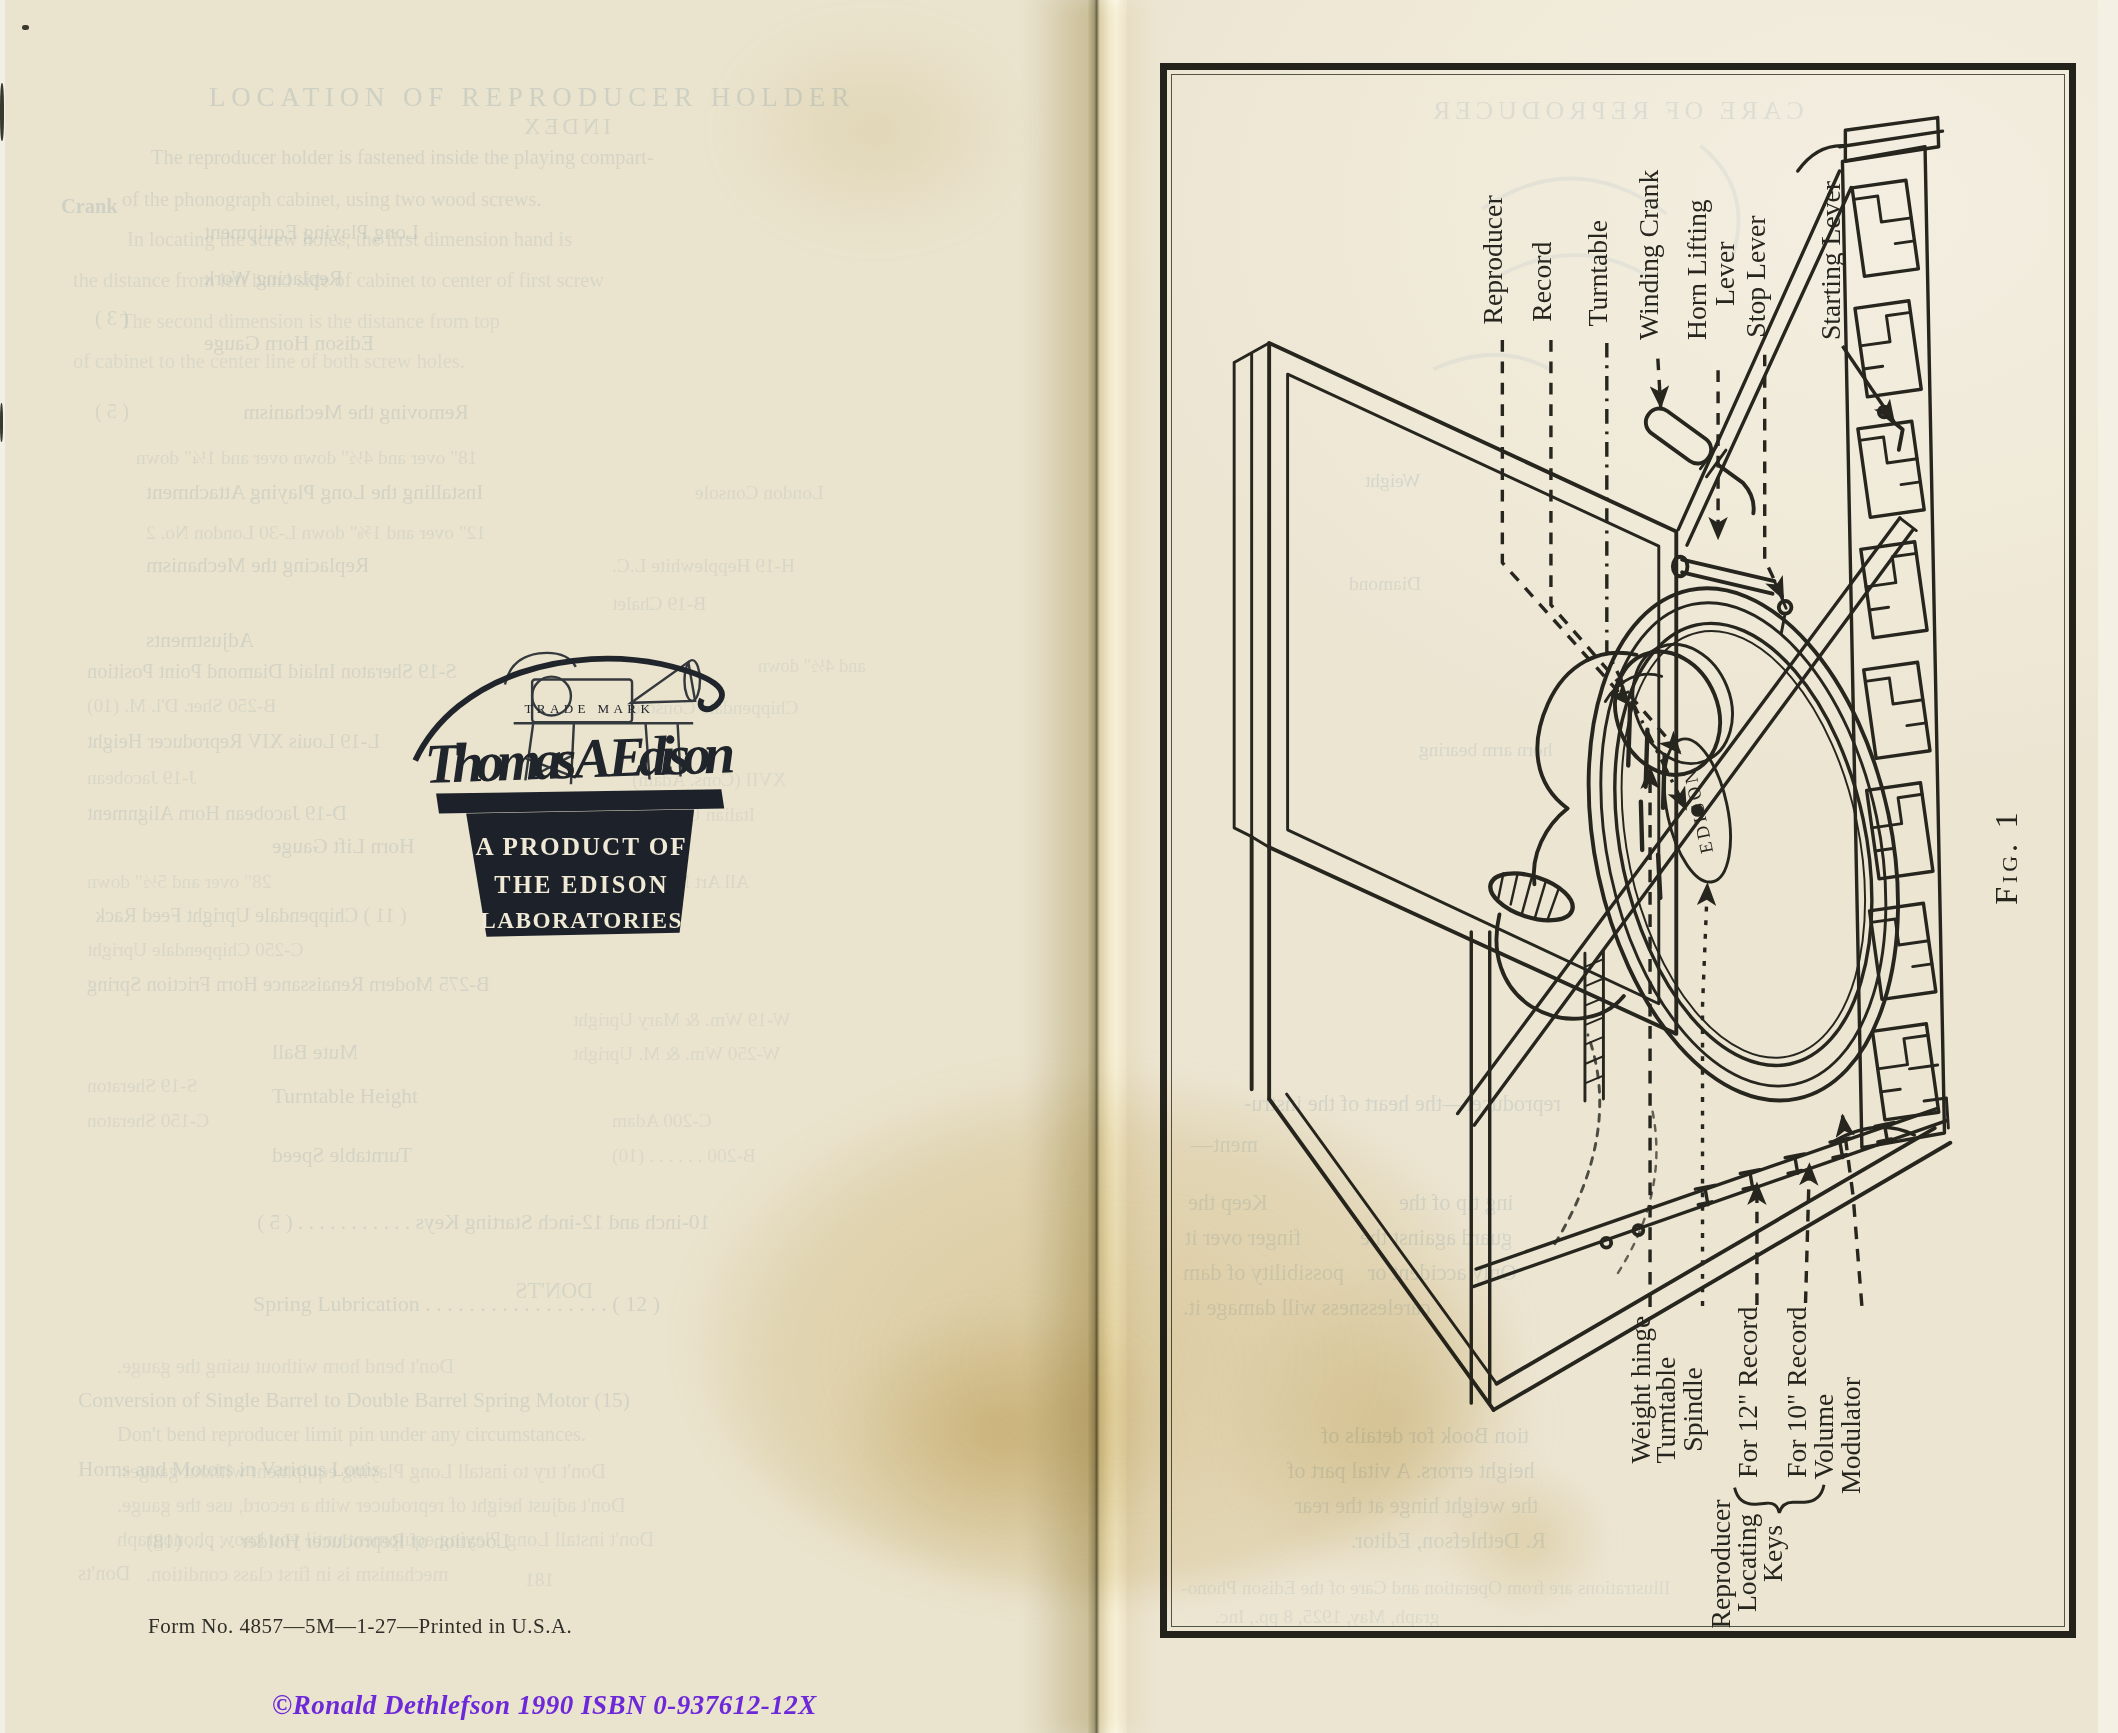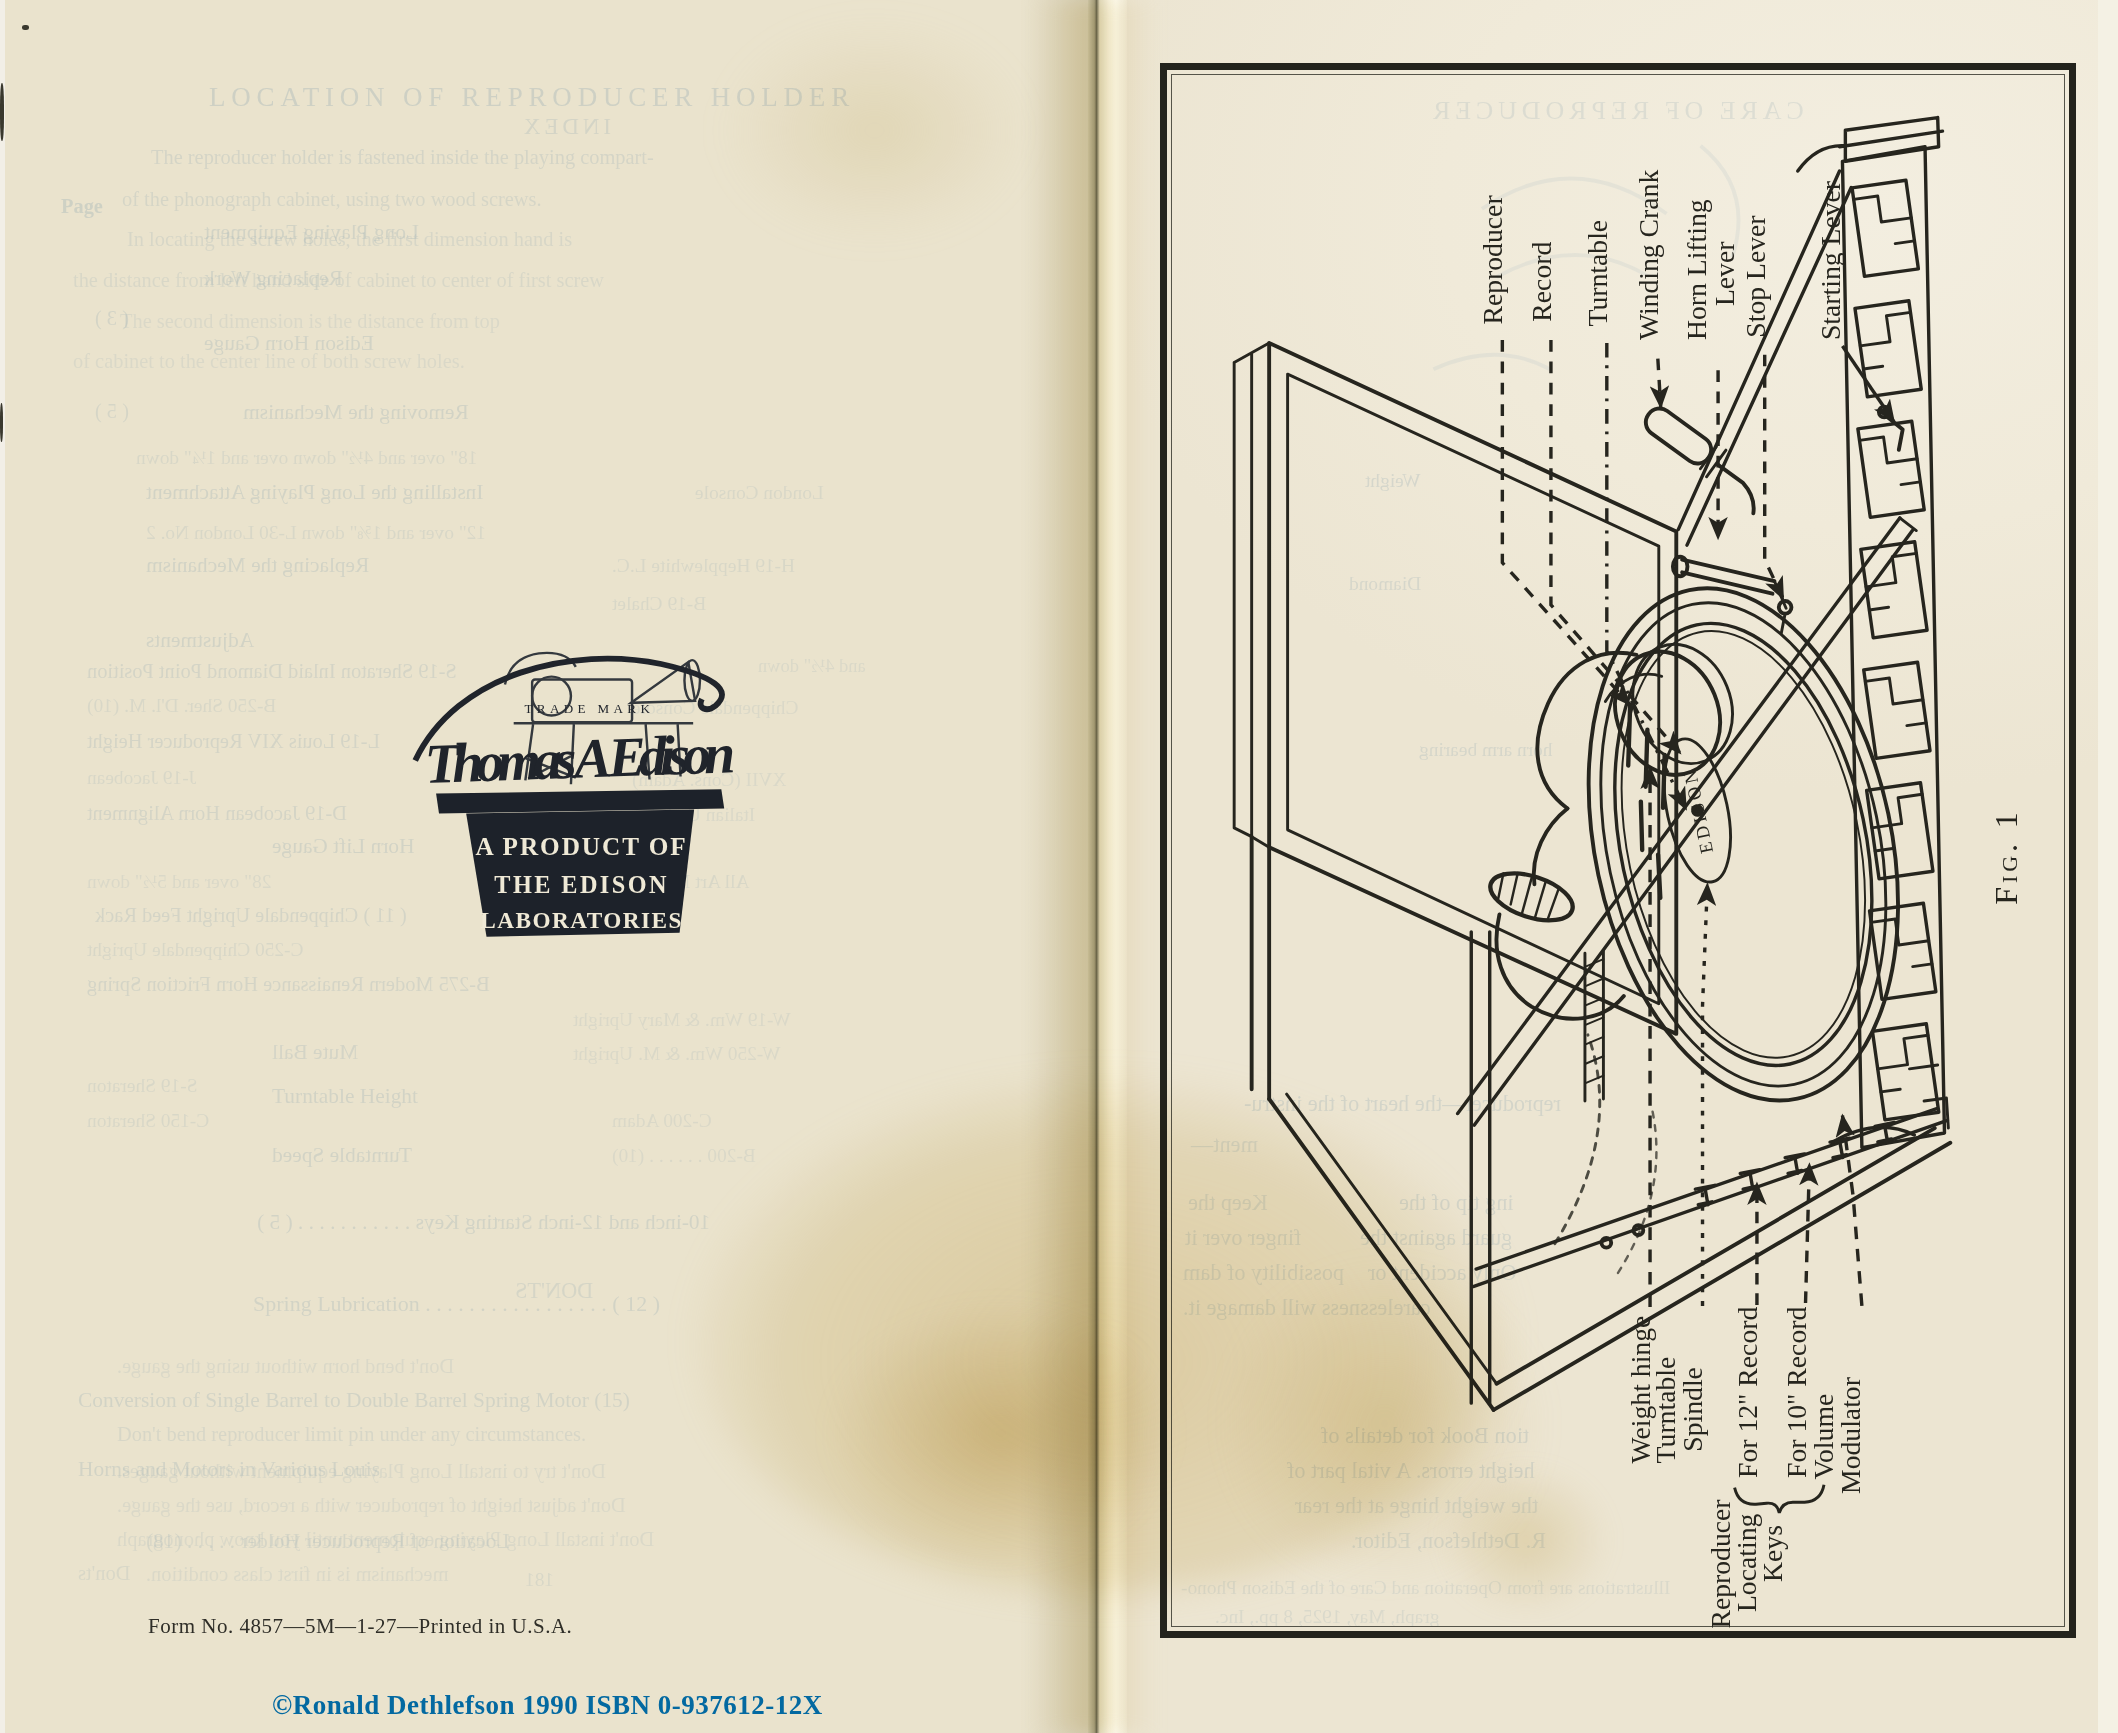--- a/index.html
+++ b/index.html
@@ -30,21 +30,21 @@
   .frame .inner-line{
     position:absolute;left:3.9px;top:3.9px;right:3.9px;bottom:3.9px;
     border:1.5px solid rgba(58,58,48,.85);
   }
   #diagram{position:absolute;left:0;top:0;width:2119px;height:1734px;pointer-events:none;}
   .logo-svg{position:absolute;left:398px;top:632px;width:374px;height:325px;}
   .form-line{
     position:absolute;left:148px;top:1614px;font-size:21px;color:#2f2e28;letter-spacing:0.5px;
   }
   .copyright-line{
-    position:absolute;left:272px;top:1690px;font-size:27px;color:#0369a1;font-weight:600;letter-spacing:0.5px;
+    position:absolute;left:272px;top:1690px;font-size:27px;color:#6d28d9;font-weight:600;letter-spacing:0.5px;font-style:italic;
   }
   .stain{position:absolute;border-radius:50%;mix-blend-mode:multiply;pointer-events:none;z-index:40;}
   .st1{left:695px;top:1078px;width:816px;height:515px;filter:blur(16.5px);
        background:radial-gradient(ellipse at 50% 55%,rgba(213,187,113,.42) 0%,rgba(213,187,113,.25) 55%,rgba(213,187,113,0) 75%);}
   .st2{left:826px;top:1302px;width:350px;height:262px;filter:blur(12.6px);
        background:radial-gradient(ellipse,rgba(205,174,92,.42) 0%,rgba(205,174,92,0) 70%);}
   .st3{left:1224px;top:1263px;width:321px;height:321px;filter:blur(14.6px);
        background:radial-gradient(ellipse,rgba(214,190,118,.35) 0%,rgba(214,190,118,0) 72%);}
   .st4{left:1438px;top:1462px;width:175px;height:155px;filter:blur(10.7px);
        background:radial-gradient(ellipse,rgba(210,184,108,.32) 0%,rgba(210,184,108,0) 70%);}
@@ -55,21 +55,21 @@
   .speck{position:absolute;background:#3a392e;border-radius:40%;}
 </style>
 </head>
 <body>
 
 <div class="page left">
   <div id="ghost-left">
       <div class="ghost" style="left: 209px; top: 82px; font-size: 27px; opacity: 0.36; letter-spacing: 5.8px;">LOCATION OF REPRODUCER HOLDER</div>
       <div class="ghost mir" style="left: 520px; top: 114px; font-size: 23px; opacity: 0.28; letter-spacing: 3.9px;">INDEX</div>
       <div class="ghost" style="left: 151px; top: 146px; font-size: 20.4px; opacity: 0.28;">The reproducer holder is fastened inside the playing compart-</div>
-      <div class="ghost" style="left: 61px; top: 195px; font-size: 20.4px; opacity: 0.35; font-weight: bold;">Page</div>
+      <div class="ghost" style="left: 61px; top: 195px; font-size: 20.4px; opacity: 0.35; font-weight: bold;">Crank</div>
       <div class="ghost" style="left: 122px; top: 188px; font-size: 20.4px; opacity: 0.26;">of the phonograph cabinet, using two wood screws.</div>
       <div class="ghost mir" style="left: 204px; top: 220px; font-size: 21.4px; opacity: 0.3;">Long Playing Equipment</div>
       <div class="ghost" style="left: 127px; top: 228px; font-size: 20.4px; opacity: 0.24;">In locating the screw holes, the first dimension hand is</div>
       <div class="ghost mir" style="left: 204px; top: 266px; font-size: 21.4px; opacity: 0.3;">Replacing Work</div>
       <div class="ghost" style="left: 73px; top: 269px; font-size: 20.4px; opacity: 0.22;">the distance from left hand side of cabinet to center of first screw</div>
       <div class="ghost mir" style="left: 95px; top: 307px; font-size: 20.4px; opacity: 0.28;">( 3 )</div>
       <div class="ghost" style="left: 120px; top: 310px; font-size: 20.4px; opacity: 0.2;">The second dimension is the distance from top</div>
       <div class="ghost mir" style="left: 204px; top: 331px; font-size: 21.4px; opacity: 0.3;">Edison Horn Gauge</div>
       <div class="ghost" style="left: 73px; top: 350px; font-size: 20.4px; opacity: 0.2;">of cabinet to the center line of both screw holes.</div>
       <div class="ghost mir" style="left: 95px; top: 400px; font-size: 20.4px; opacity: 0.26;">( 5 )</div>

